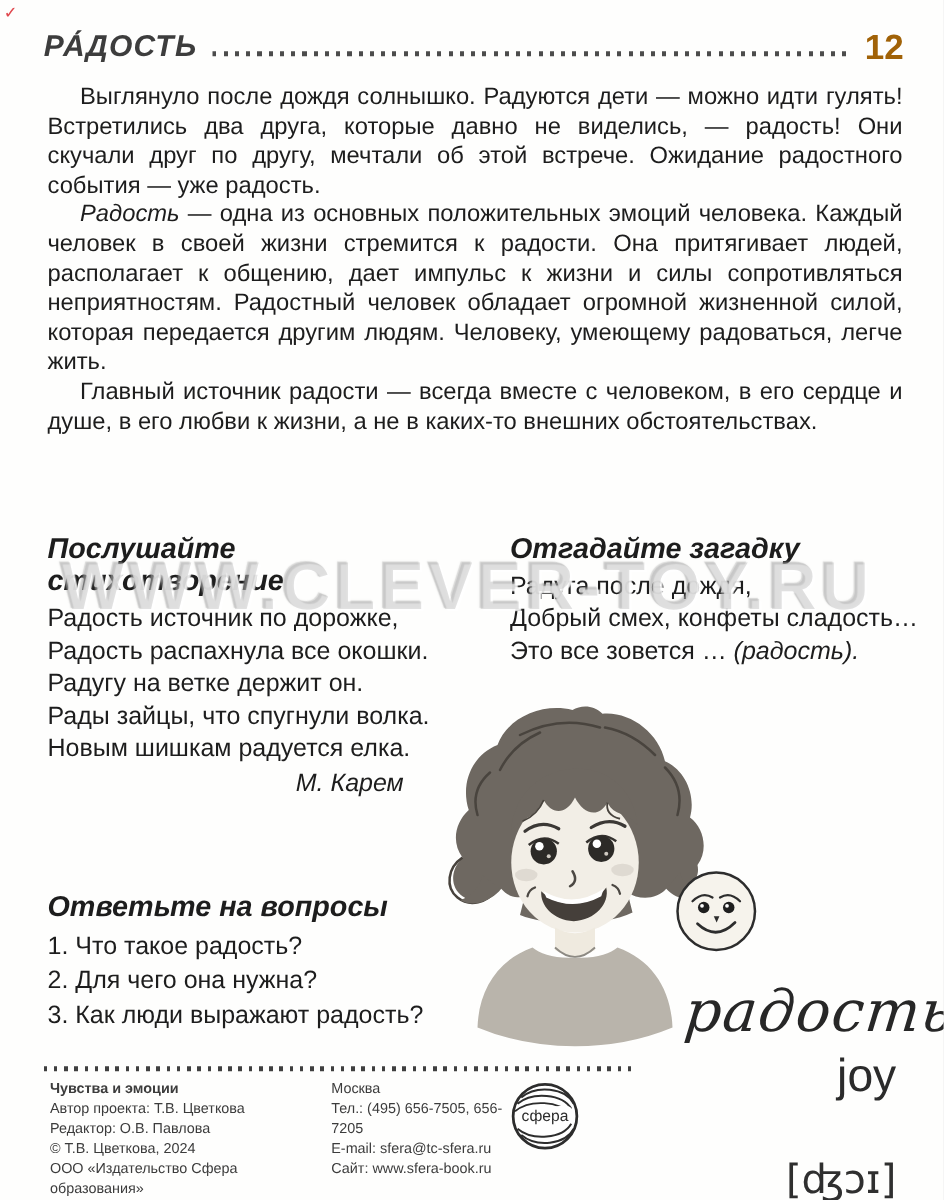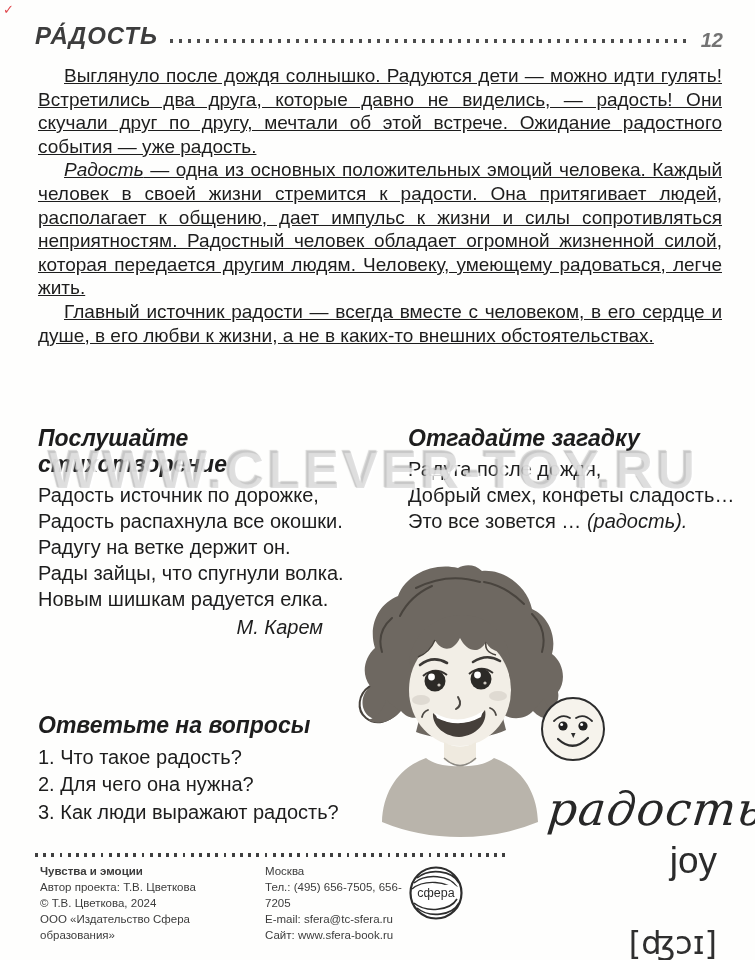--- a/index.html
+++ b/index.html
@@ -9,24 +9,24 @@
     background:#fefefd; overflow:hidden;
     font-family:"Liberation Sans", sans-serif; color:#1d1d1d;
   }
   .corner-mark{ position:absolute; left:3px; top:2px; font-size:13px; color:#e0484e; }
 
   
   .header { display:flex; align-items:flex-end; padding:24px 32px 0 35px; }
   .title { font-size:24px; font-weight:bold; font-style:italic; letter-spacing:1px; color:#3d3d3d; line-height:1; }
   .leader { flex:1; height:4px; margin:0 10px 5px 12px;
     background:repeating-linear-gradient(90deg,#4c4c4c 0 3.2px, transparent 3.2px 9px); }
-  .page-num { font-size:20px; font-weight:bold; font-style:italic; color:#737373; line-height:1; margin-bottom:-2px; }
-
-  
-  .intro { margin:16px 33px 0 38px; font-size:19px; line-height:23.6px; text-align:justify;text-decoration:underline; }
+  .page-num { font-size:28px; font-weight:bold; color:#a16207; line-height:1; margin-bottom:-2px; }
+
+  
+  .intro { margin:16px 33px 0 38px; font-size:19px; line-height:23.6px; text-align:justify; }
   .intro p { text-indent:26px; }
   .lead-italic { font-style:italic; }
 
   
   .watermark {
     position:absolute; left:48px; top:438px; z-index:6; pointer-events:none;
     font-size:54px; font-weight:bold; letter-spacing:3px; white-space:nowrap;
     color:rgba(175,175,175,0.38);
     text-shadow:2px 2px 1px rgba(255,255,255,0.9), -1px -1px 1px rgba(140,140,140,0.35);
   }
@@ -168,20 +168,21 @@
   <div class="handwritten">радость</div>
   <div class="joy-word">joy</div>
   <div class="transcription">[ʤɔɪ]</div>
 
   <footer class="footer">
     <div class="footer-dots"></div>
     <div class="footer-cols">
       <div class="footer-col-left">
         <div class="footer-series">Чувства и эмоции</div>
         <div>Автор проекта: Т.В. Цветкова</div>
+        <div>Редактор: О.В. Павлова</div>
         <div>© Т.В. Цветкова, 2024</div>
         <div>ООО «Издательство Сфера образования»</div>
       </div>
       <div class="footer-col-right">
         <div>Москва</div>
         <div>Тел.: (495) 656-7505, 656-7205</div>
         <div>E-mail: sfera@tc-sfera.ru</div>
         <div>Сайт: www.sfera-book.ru</div>
       </div>
       <svg class="sfera-logo" width="60" height="56" viewBox="0 0 60 56">

